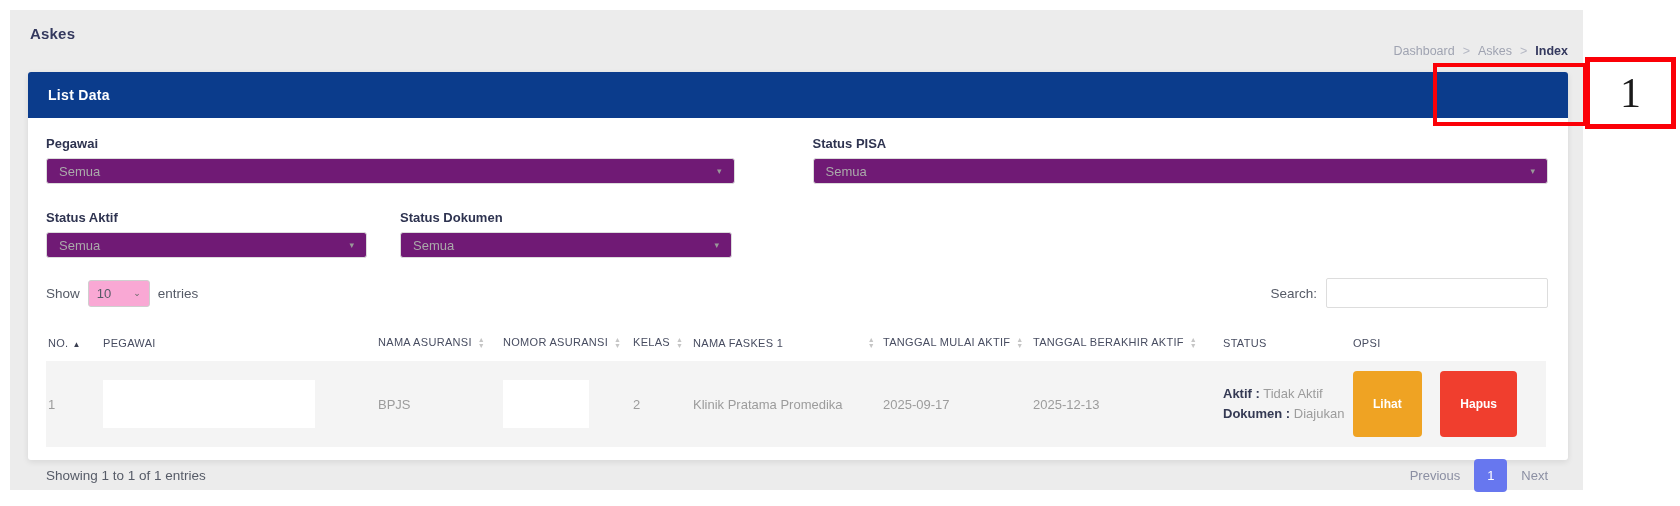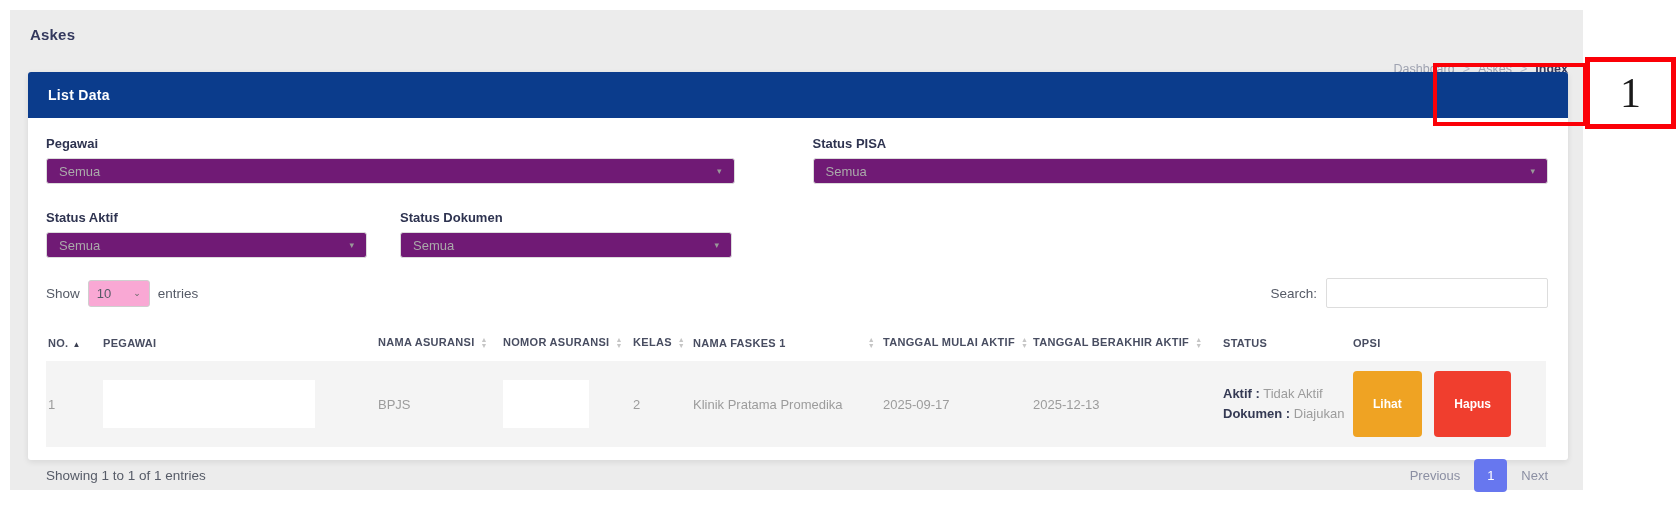--- a/index.html
+++ b/index.html
@@ -3,22 +3,22 @@
 <meta charset="utf-8">
 <style>
   * { margin:0; padding:0; box-sizing:border-box; }
   html,body { width:1680px; height:506px; background:#ffffff; overflow:hidden;
               font-family:"Liberation Sans","DejaVu Sans",sans-serif; }
 
   
   .panel { position:absolute; left:10px; top:10px; width:1573px; height:480px; background:#ececec; }
 
   
-  .page-header { position:absolute; left:30px; top:26px; width:1538px; display:flex;
-                 justify-content:space-between; }
+  .page-header { position:absolute; left:30px; top:8px; width:1538px; display:flex;
+                 justify-content:space-between; align-items:center; }
   .page-title { font-size:15px; font-weight:bold; color:#34395e; letter-spacing:.2px; }
   .breadcrumb { font-size:12.5px; color:#9fa3b1; display:flex; gap:8px; align-items:center;margin-top:36px; }
   .breadcrumb .crumb { color:#9fa3b1; cursor:pointer; }
   .breadcrumb .sep { color:#b5b8c4; }
   .breadcrumb .active { color:#34395e; font-weight:bold; }
 
   
   .card { position:absolute; left:28px; top:72px; width:1540px; height:388px; background:#ffffff;
           border-radius:3px; box-shadow:0 2px 6px rgba(0,0,0,.09); }
   .card-header { height:46px; background:#0b3c8c; border-radius:3px 3px 0 0; display:flex;
@@ -49,34 +49,34 @@
   .length-select { width:62px; height:27px; border:1px solid #cfcfcf; border-radius:3px;
                    display:flex; align-items:center; justify-content:space-between;
                    padding:0 8px; font-size:13px; color:#555a66; background:#f9a8d4; cursor:pointer; }
   .length-select .caret { font-size:9px; color:#666; }
   .searchbox { display:flex; align-items:center; gap:9px; font-size:13.5px; color:#555a66; }
   .searchbox input { width:222px; height:30px; border:1px solid #dddddd; border-radius:2px;
                      padding:0 8px; font-size:13px; color:#333; outline:none; }
 
   
   table { border-collapse:collapse; table-layout:fixed; width:1500px; margin-top:16px; }
-  th { text-align:left; font-size:11px; font-weight:bold; color:#484d61; letter-spacing:.3px;
+  th { text-align:left; font-size:11px; font-weight:normal; color:#484d61; letter-spacing:.3px;
        padding:12px 6px 12px 2px; vertical-align:middle; white-space:nowrap; }
   th .sort-both { display:inline-block; vertical-align:middle; margin-left:6px; line-height:0; }
   th .sort-both i { display:block; font-style:normal; font-size:7px; color:#c6c6c6; line-height:6px; }
   th .sort-asc { font-size:8px; color:#3a3f51; margin-left:4px; }
   td { font-size:13px; color:#9c9c9c; padding:10px 6px 10px 2px; vertical-align:middle; }
   tbody tr { background:#f4f4f4; height:58px; }
   .redact { background:#ffffff; height:48px; }
   .redact-pegawai { width:212px; }
   .redact-nomor { width:86px; }
   .status-line { line-height:1.55; font-size:13px; color:#9c9c9c; white-space:nowrap; }
   .status-line b { color:#343953; }
   .btn-act { border:none; border-radius:4px; color:#fff; font-size:12px; font-weight:bold;
-             padding:26px 20px; cursor:pointer; margin-right:9px; }
+             padding:26px 20px; cursor:pointer; margin-right:15px; }
   .btn-lihat { background:#efa323; }
   .btn-hapus { background:#f03e2e; }
 
   
   .tfooter { display:flex; justify-content:space-between; align-items:center; margin-top:12px; }
   .tinfo { font-size:13.5px; color:#565b67; }
   .pagination { display:flex; align-items:center; gap:14px; }
   .page-link { font-size:13px; color:#8b8fa3; cursor:pointer; }
   .page-num { width:33px; height:33px; background:#6777ef; color:#fff; border-radius:4px;
               display:flex; align-items:center; justify-content:center; font-size:13px; cursor:pointer; }

